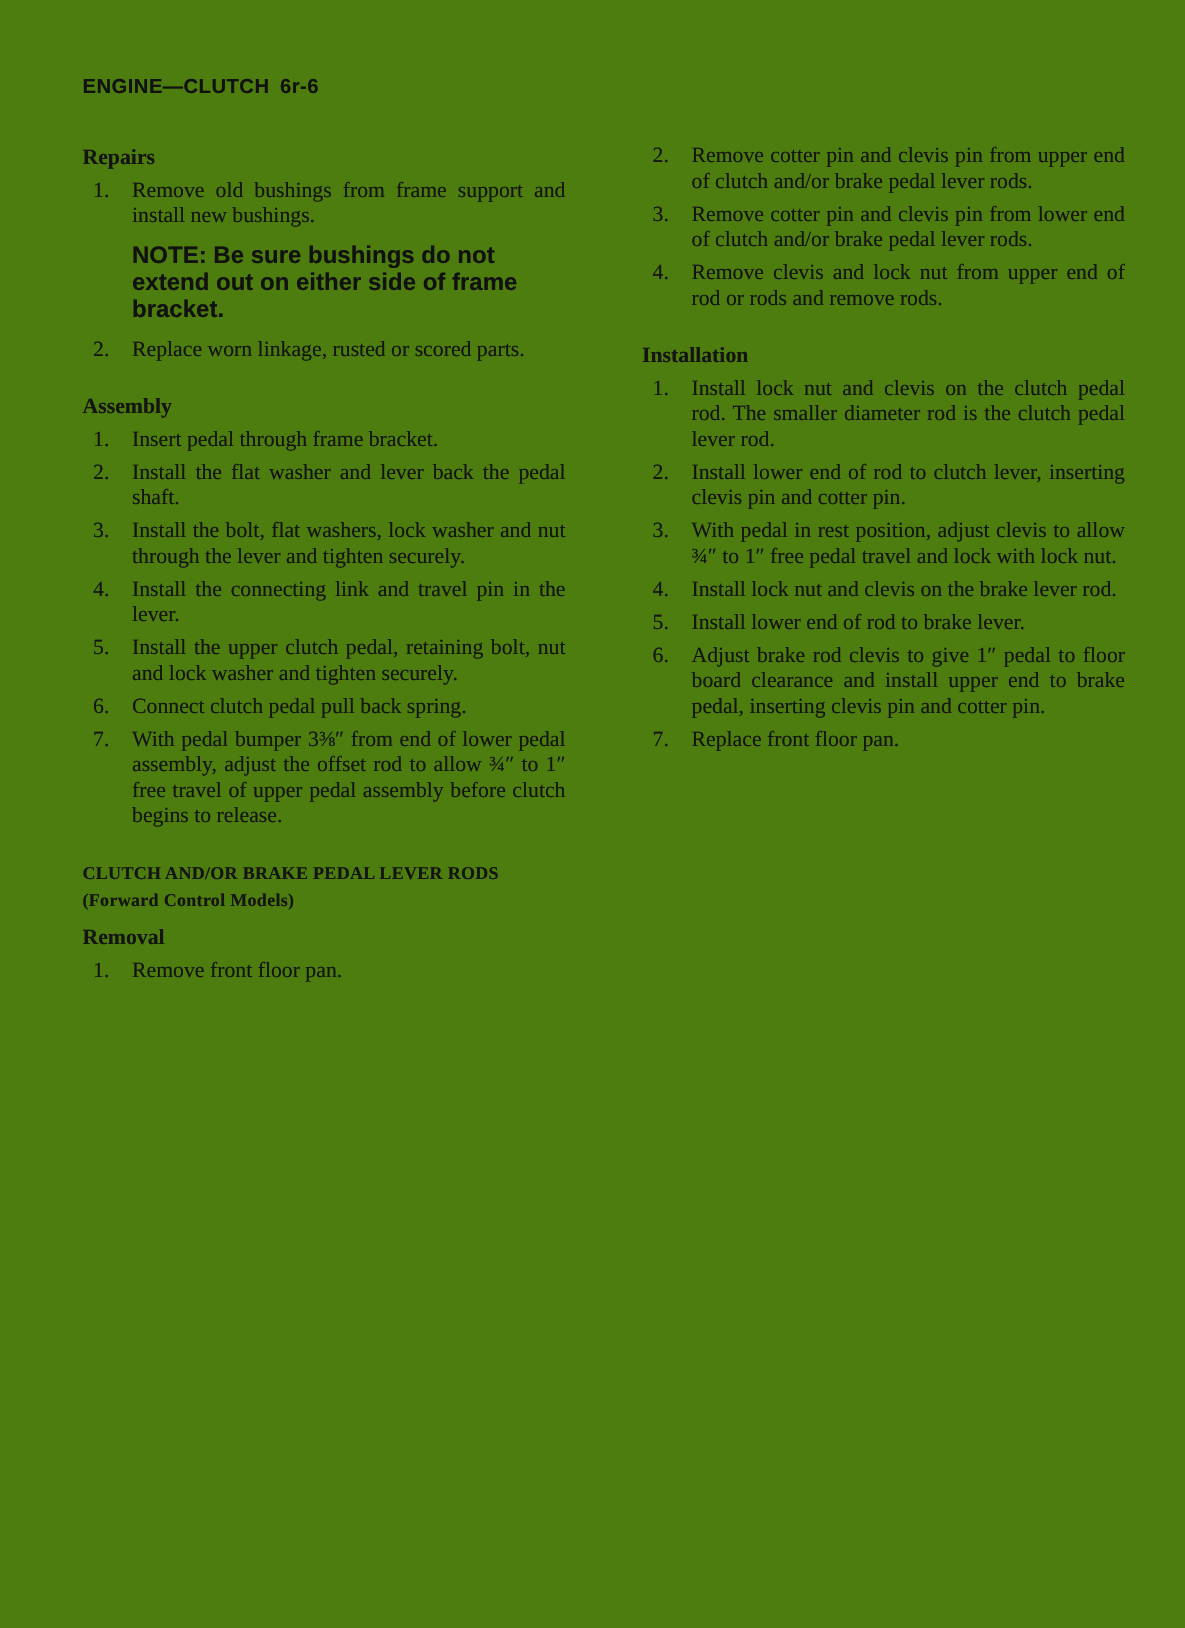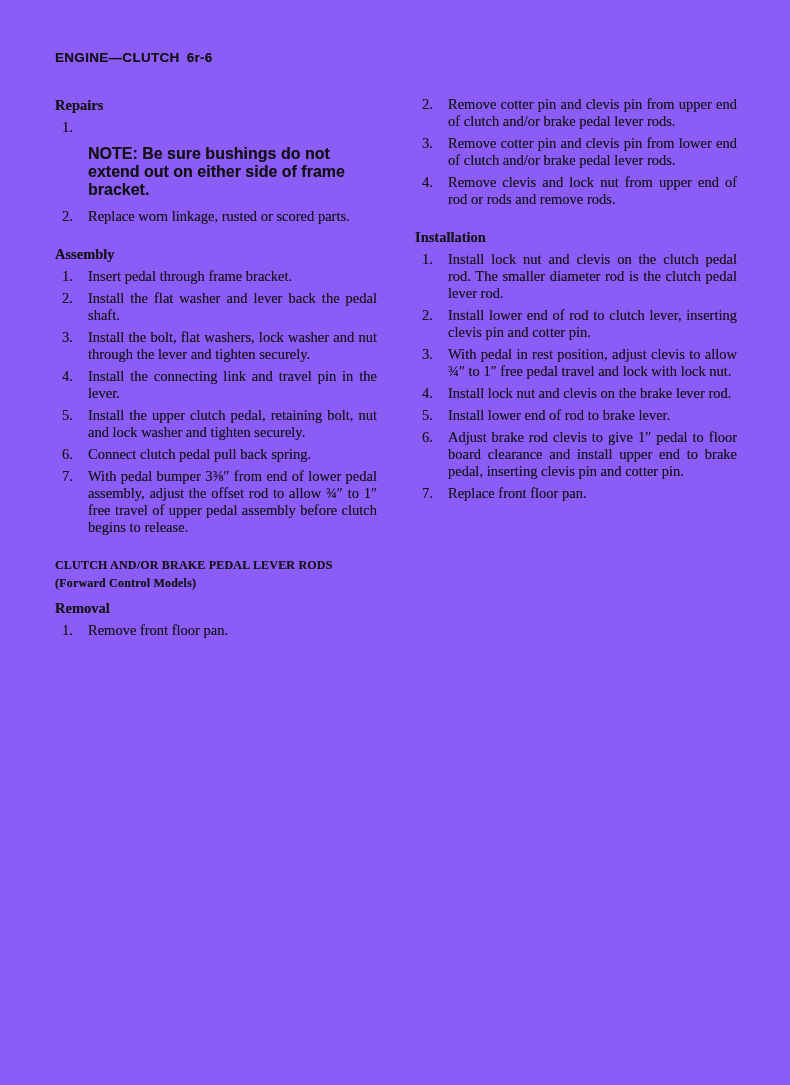--- a/index.html
+++ b/index.html
@@ -2,31 +2,31 @@
 <html><head>
 <meta charset="utf-8">
 <style>
   html, body { margin: 0; padding: 0; background: #ffffff; }
   body {
     width: 790px; height: 1085px;
     font-family: "Liberation Serif", serif;
     color: #141414;
     -webkit-font-smoothing: antialiased;
   }
-  .page { position: relative; width: 790px; height: 1085px; background: #8b5cf6; overflow: hidden; }
+  .page { position: relative; width: 790px; height: 1085px; background: #4d7c0f; overflow: hidden; }
   .page-header {
     position: absolute; left: 55px; top: 50px;
     font-family: "Liberation Sans", sans-serif;
     font-weight: bold; font-size: 13.5px; letter-spacing: 0.3px;
     word-spacing: 3px;
     color: #111;
   }
   .columns {
     position: absolute; left: 55px; top: 96px;
-    display: flex; gap: 38px;
+    display: flex; gap: 51px;
   }
   .col { width: 322px; }
   .h-sub {
     font-size: 14.5px; font-weight: bold; line-height: 18px;
     margin: 0 0 5px 0;
   }
   .h-sub.gap-top { margin-top: 20px; }
   .h-section {
     font-size: 12px; font-weight: bold; line-height: 17.5px;
     letter-spacing: 0.2px;
@@ -66,20 +66,21 @@
   <div class="page-header">ENGINE—CLUTCH 6r-6</div>
 
   <div class="columns">
 
     <div class="col">
 
       <div class="h-sub">Repairs</div>
       <div class="list">
         <div class="item">
           <span class="num">1.</span>
+          <span class="txt">Remove old bushings from frame support and install new bushings.</span>
         </div>
         <div class="note">NOTE: Be sure bushings do not extend out on either side of frame bracket.</div>
         <div class="item">
           <span class="num">2.</span>
           <span class="txt">Replace worn linkage, rusted or scored parts.</span>
         </div>
       </div>
 
       <div class="h-sub gap-top">Assembly</div>
       <div class="list">

